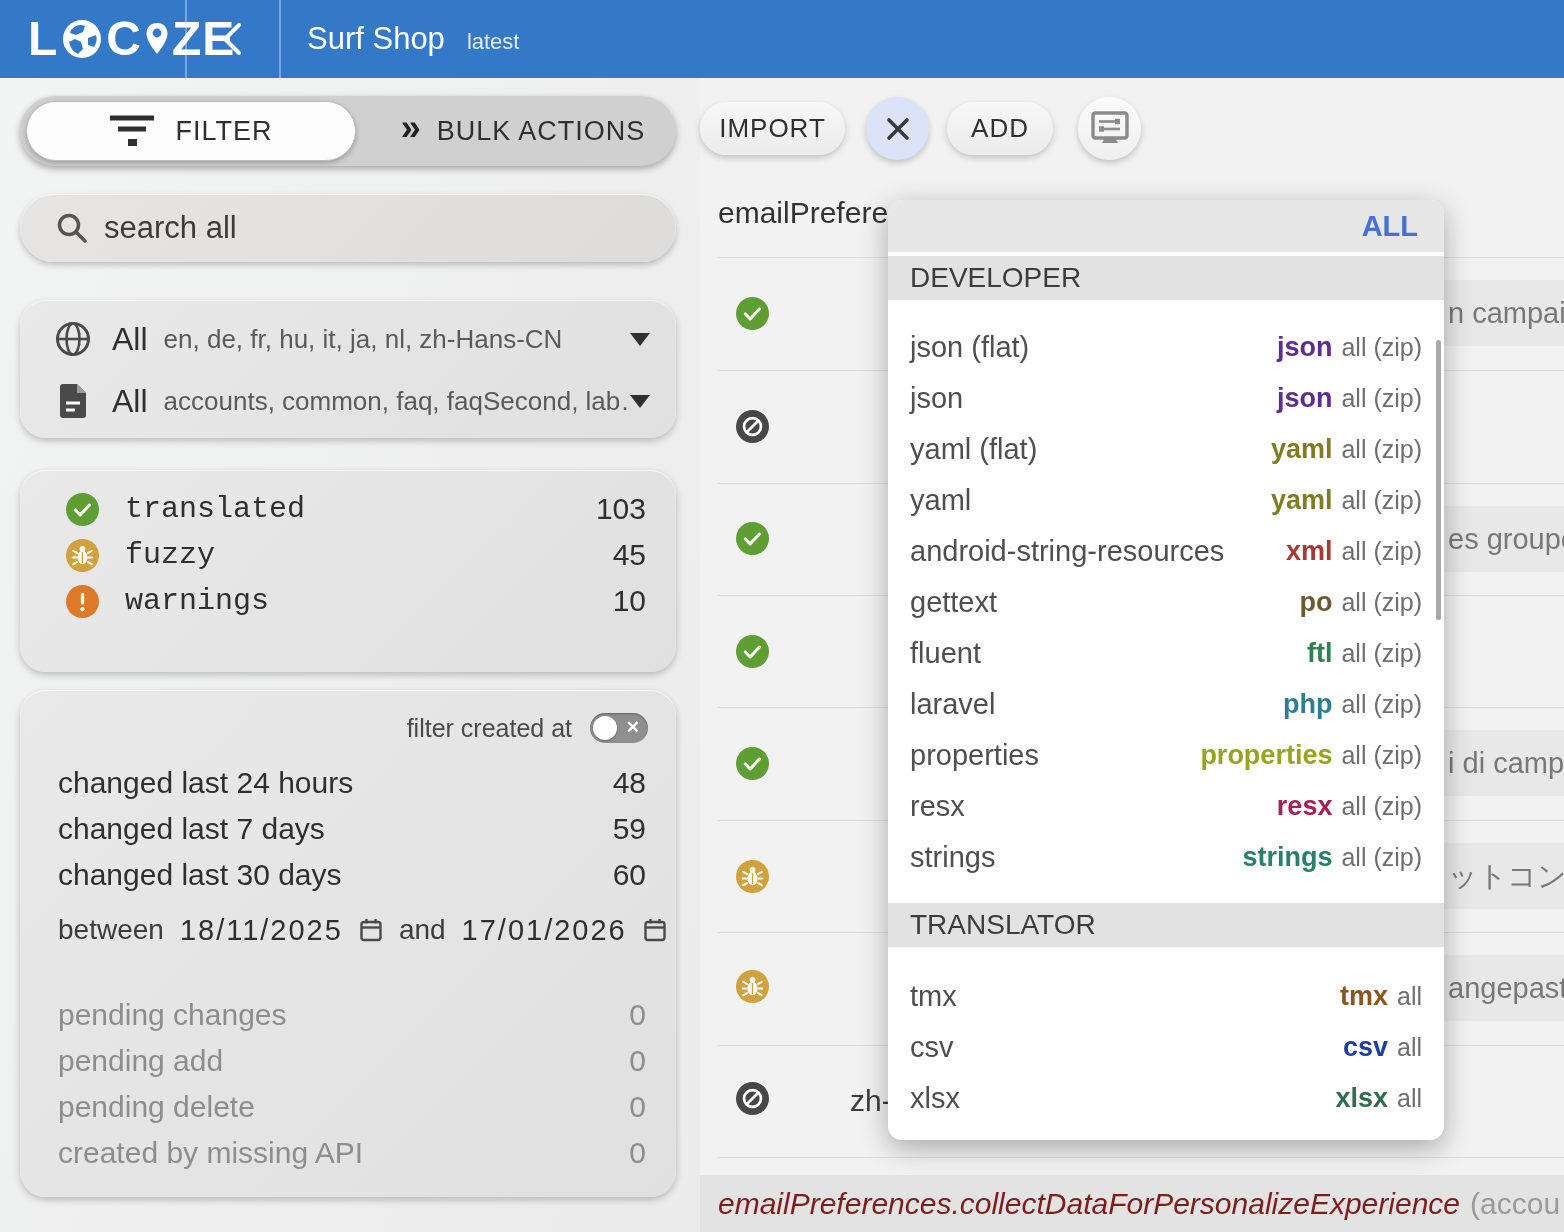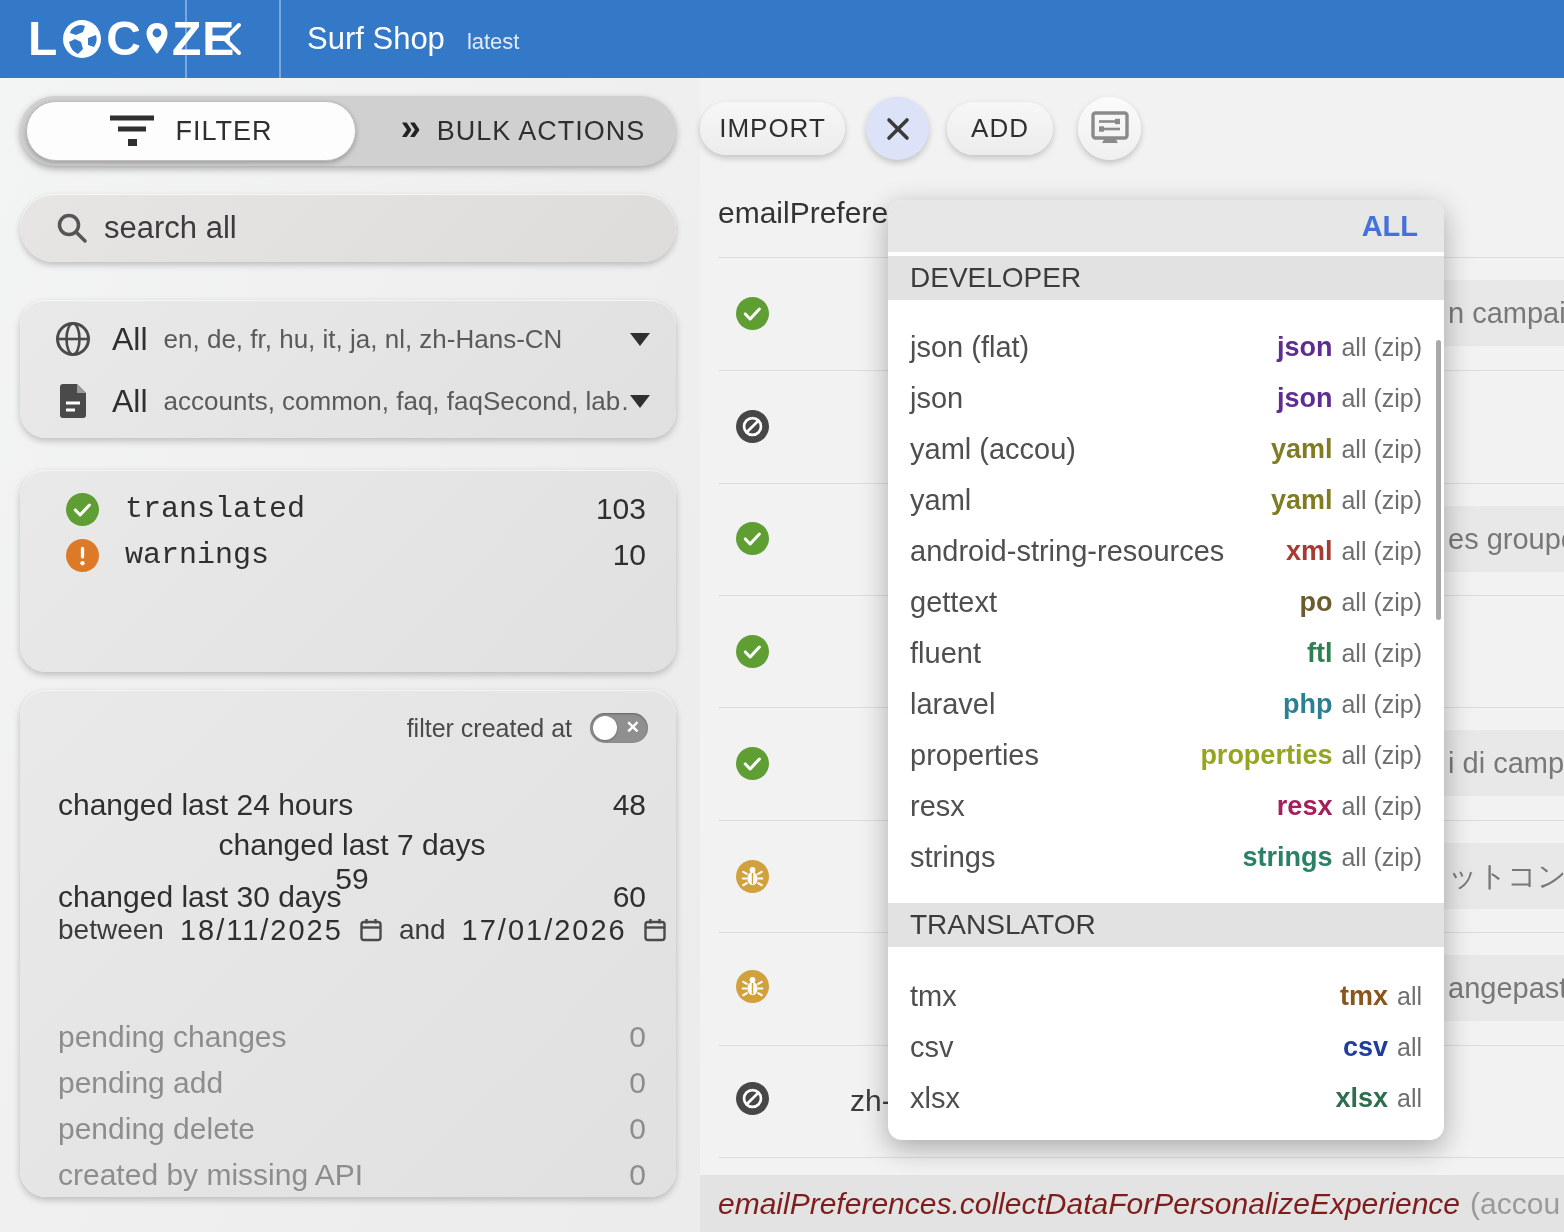--- a/index.html
+++ b/index.html
@@ -52,21 +52,21 @@
   .stat-label { font-size:30px; color:#2f2f2f; margin-left:26px; flex:1;font-family:Liberation Mono, monospace; }
   .stat-count { font-size:30px; color:#2f2f2f; }
 
   
   .filter-card { left:20px; top:690px; width:656px; height:507px; }
   .fca-row { position:absolute; left:0; top:16px; width:656px; height:44px; display:flex; align-items:center; justify-content:flex-end; padding-right:28px; gap:18px; }
   .fca-label { font-size:25px; color:#4a4a4a; }
   .toggle { position:relative; width:58px; height:30px; border-radius:15px; background:#8f8f8f; cursor:pointer; box-shadow:inset 0 1px 2px rgba(0,0,0,.3); }
   .knob { position:absolute; left:3px; top:3px; width:24px; height:24px; border-radius:50%; background:#fff; box-shadow:0 1px 2px rgba(0,0,0,.3); }
   .toggle-x { position:absolute; right:8px; top:4px; color:#fff; font-size:17px; font-weight:bold; }
-  .chg-row, .pend-row { position:absolute; left:0; width:656px; height:46px; display:flex; align-items:center; padding:0 30px 0 38px; cursor:pointer;margin-top:22px; }
+  .chg-row, .pend-row { position:absolute; left:0; width:656px; height:46px; display:flex; align-items:center; padding:0 30px 0 38px; cursor:pointer; }
   .chg-label { font-size:30px; color:#2f2f2f; flex:1; }
   .chg-count { font-size:30px; color:#2f2f2f; }
   .pend-row .chg-label, .pend-row .chg-count { color:#8d8d8d; }
   .between-row { position:absolute; left:0; top:905px; width:656px; height:50px; display:flex; align-items:center; gap:16px; padding-left:38px; }
   .bt-label { font-size:28px; color:#3c3c3c; }
   .bt-date { font-size:29px; color:#2f2f2f; letter-spacing:2px; cursor:pointer; }
 
   
   .right-panel { left:700px; top:78px; width:864px; height:1154px; background:#f2f2f2; }
   .tb-btn { position:absolute; top:102px; height:53px; border-radius:27px;
@@ -206,20 +206,40 @@
             <circle cx="16" cy="16" r="16" fill="#5f9e32"></circle>
             <path d="M9 16.5l4.7 4.8 9-9.6" fill="none" stroke="#fff" stroke-width="3" stroke-linecap="round" stroke-linejoin="round"></path>
           </svg>
       </span>
       <span class="stat-label">translated</span>
       <span class="stat-count">103</span>
     </div>
     <div class="stat-row">
       <span style="display:flex;">
         <svg width="33" height="33" viewBox="0 0 32 32">
+            <circle cx="16" cy="16" r="16" fill="#d0a13c"></circle>
+          <ellipse cx="16" cy="18" rx="5" ry="6.5" fill="#fff"></ellipse>
+          <circle cx="16" cy="9.5" r="2.8" fill="#fff"></circle>
+          <g stroke="#fff" stroke-width="2" stroke-linecap="round">
+            <line x1="10.5" y1="13.5" x2="7" y2="11.5"></line>
+              <line x1="10" y1="18" x2="6.5" y2="18"></line>
+              <line x1="10.5" y1="22.5" x2="7" y2="24.5"></line>
+            <line x1="21.5" y1="13.5" x2="25" y2="11.5"></line>
+              <line x1="22" y1="18" x2="25.5" y2="18"></line>
+              <line x1="21.5" y1="22.5" x2="25" y2="24.5"></line>
+          </g>
+          <line x1="16" y1="12.5" x2="16" y2="23.5" stroke="#d0a13c" stroke-width="1.4"></line>
+        </svg>
+      </span>
+      <span class="stat-label">fuzzy</span>
+      <span class="stat-count">45</span>
+    </div>
+    <div class="stat-row">
+      <span style="display:flex;">
+        <svg width="33" height="33" viewBox="0 0 32 32">
             <circle cx="16" cy="16" r="16" fill="#dd7a27"></circle>
           <rect x="14.4" y="7.5" width="3.2" height="11.5" rx="1.6" fill="#fff"></rect>
           <circle cx="16" cy="23.5" r="2.1" fill="#fff"></circle>
           </svg>
       </span>
       <span class="stat-label">warnings</span>
       <span class="stat-count">10</span>
     </div>
   </div>
 
@@ -229,21 +249,21 @@
       <span class="toggle">
         <span class="knob"></span>
         <span class="toggle-x">✕</span>
       </span>
     </div>
 
     <div class="chg-row" style="top:70px;">
       <span class="chg-label">changed last 24 hours</span>
       <span class="chg-count">48</span>
     </div>
-    <div class="chg-row" style="top:116px;flex-direction:column;">
+    <div class="chg-row" style="top:116px;">
       <span class="chg-label">changed last 7 days</span>
       <span class="chg-count">59</span>
     </div>
     <div class="chg-row" style="top:162px;">
       <span class="chg-label">changed last 30 days</span>
       <span class="chg-count">60</span>
     </div>
 
     <div class="between-row" style="top:215px;">
       <span class="bt-label">between</span>
@@ -435,21 +455,21 @@
           </span>
       </div>
       <div class="dd-item">
         <span class="dd-label">json</span>
         <span class="dd-right">
             <b class="dd-ext" style="color: rgb(95, 45, 145);">json</b>
             <span class="dd-suffix">all (zip)</span>
           </span>
       </div>
       <div class="dd-item">
-        <span class="dd-label">yaml (accou)</span>
+        <span class="dd-label">yaml (flat)</span>
         <span class="dd-right">
             <b class="dd-ext" style="color: rgb(127, 124, 33);">yaml</b>
             <span class="dd-suffix">all (zip)</span>
           </span>
       </div>
       <div class="dd-item">
         <span class="dd-label">yaml</span>
         <span class="dd-right">
             <b class="dd-ext" style="color: rgb(127, 124, 33);">yaml</b>
             <span class="dd-suffix">all (zip)</span>

